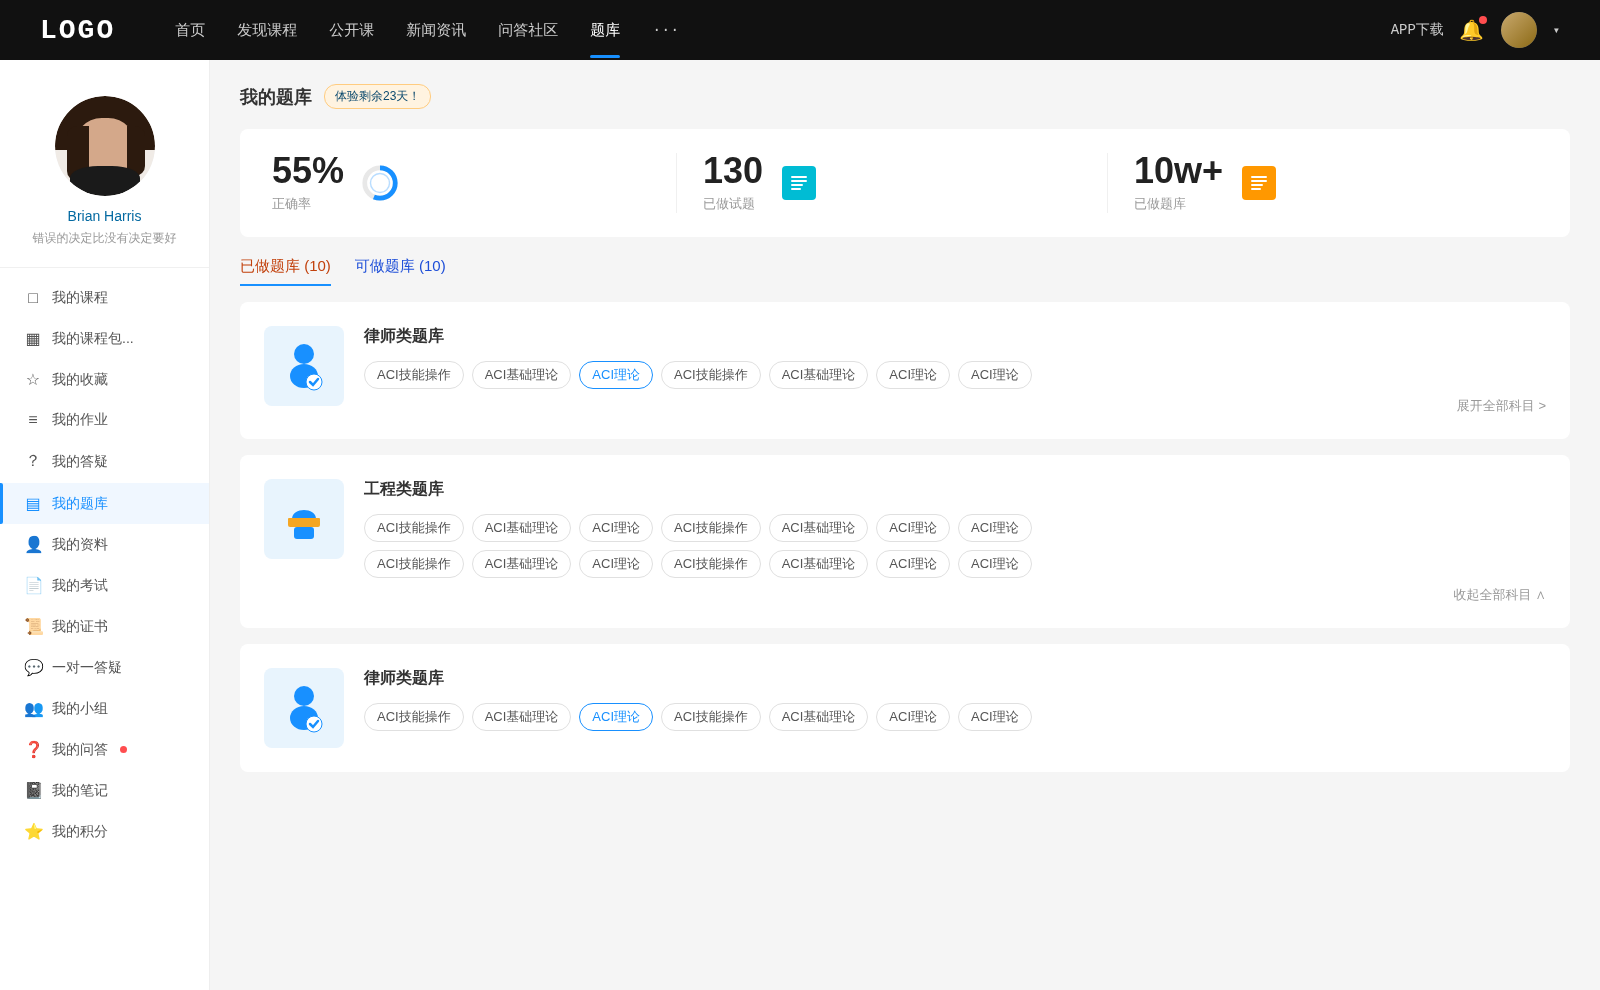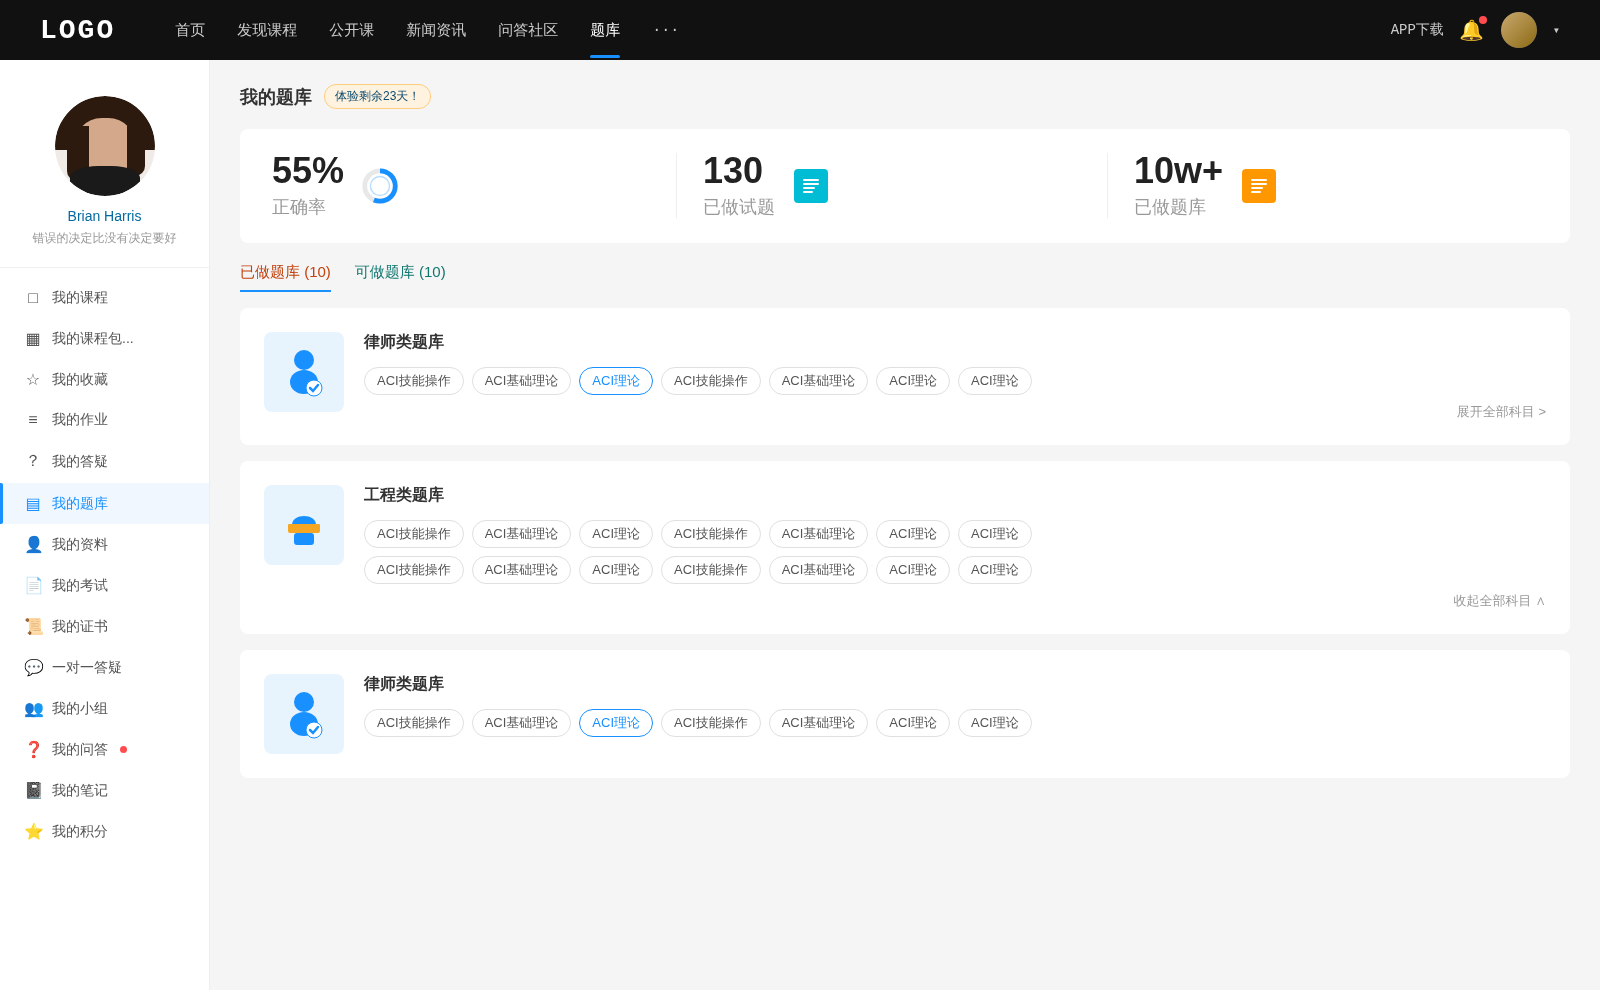--- a/index.html
+++ b/index.html
@@ -237,21 +237,21 @@
     }
     .stat-text-group {}
     .stat-value {
       font-size: 36px;
       font-weight: 700;
       color: #222;
       line-height: 1;
       margin-bottom: 6px;
     }
     .stat-label {
-      font-size: 18px;
+      font-size: 13px;
       color: #999;
     }
     .stat-icon {
       width: 40px;
       height: 40px;
       display: flex;
       align-items: center;
       justify-content: center;
       flex-shrink: 0;
     }
@@ -289,21 +289,21 @@
     }
 
     
     .tabs-row {
       display: flex;
       gap: 24px;
       margin-bottom: 16px;
     }
     .tab-item {
       font-size: 15px;
-      color: #0f766e;
+      color: #1d4ed8;
       cursor: pointer;
       padding-bottom: 8px;
       border-bottom: 2px solid transparent;
     }
     .tab-item.active {
       color: #c2410c;
       border-bottom: 2px solid #1890ff;
       font-weight: 500;
     }
 

